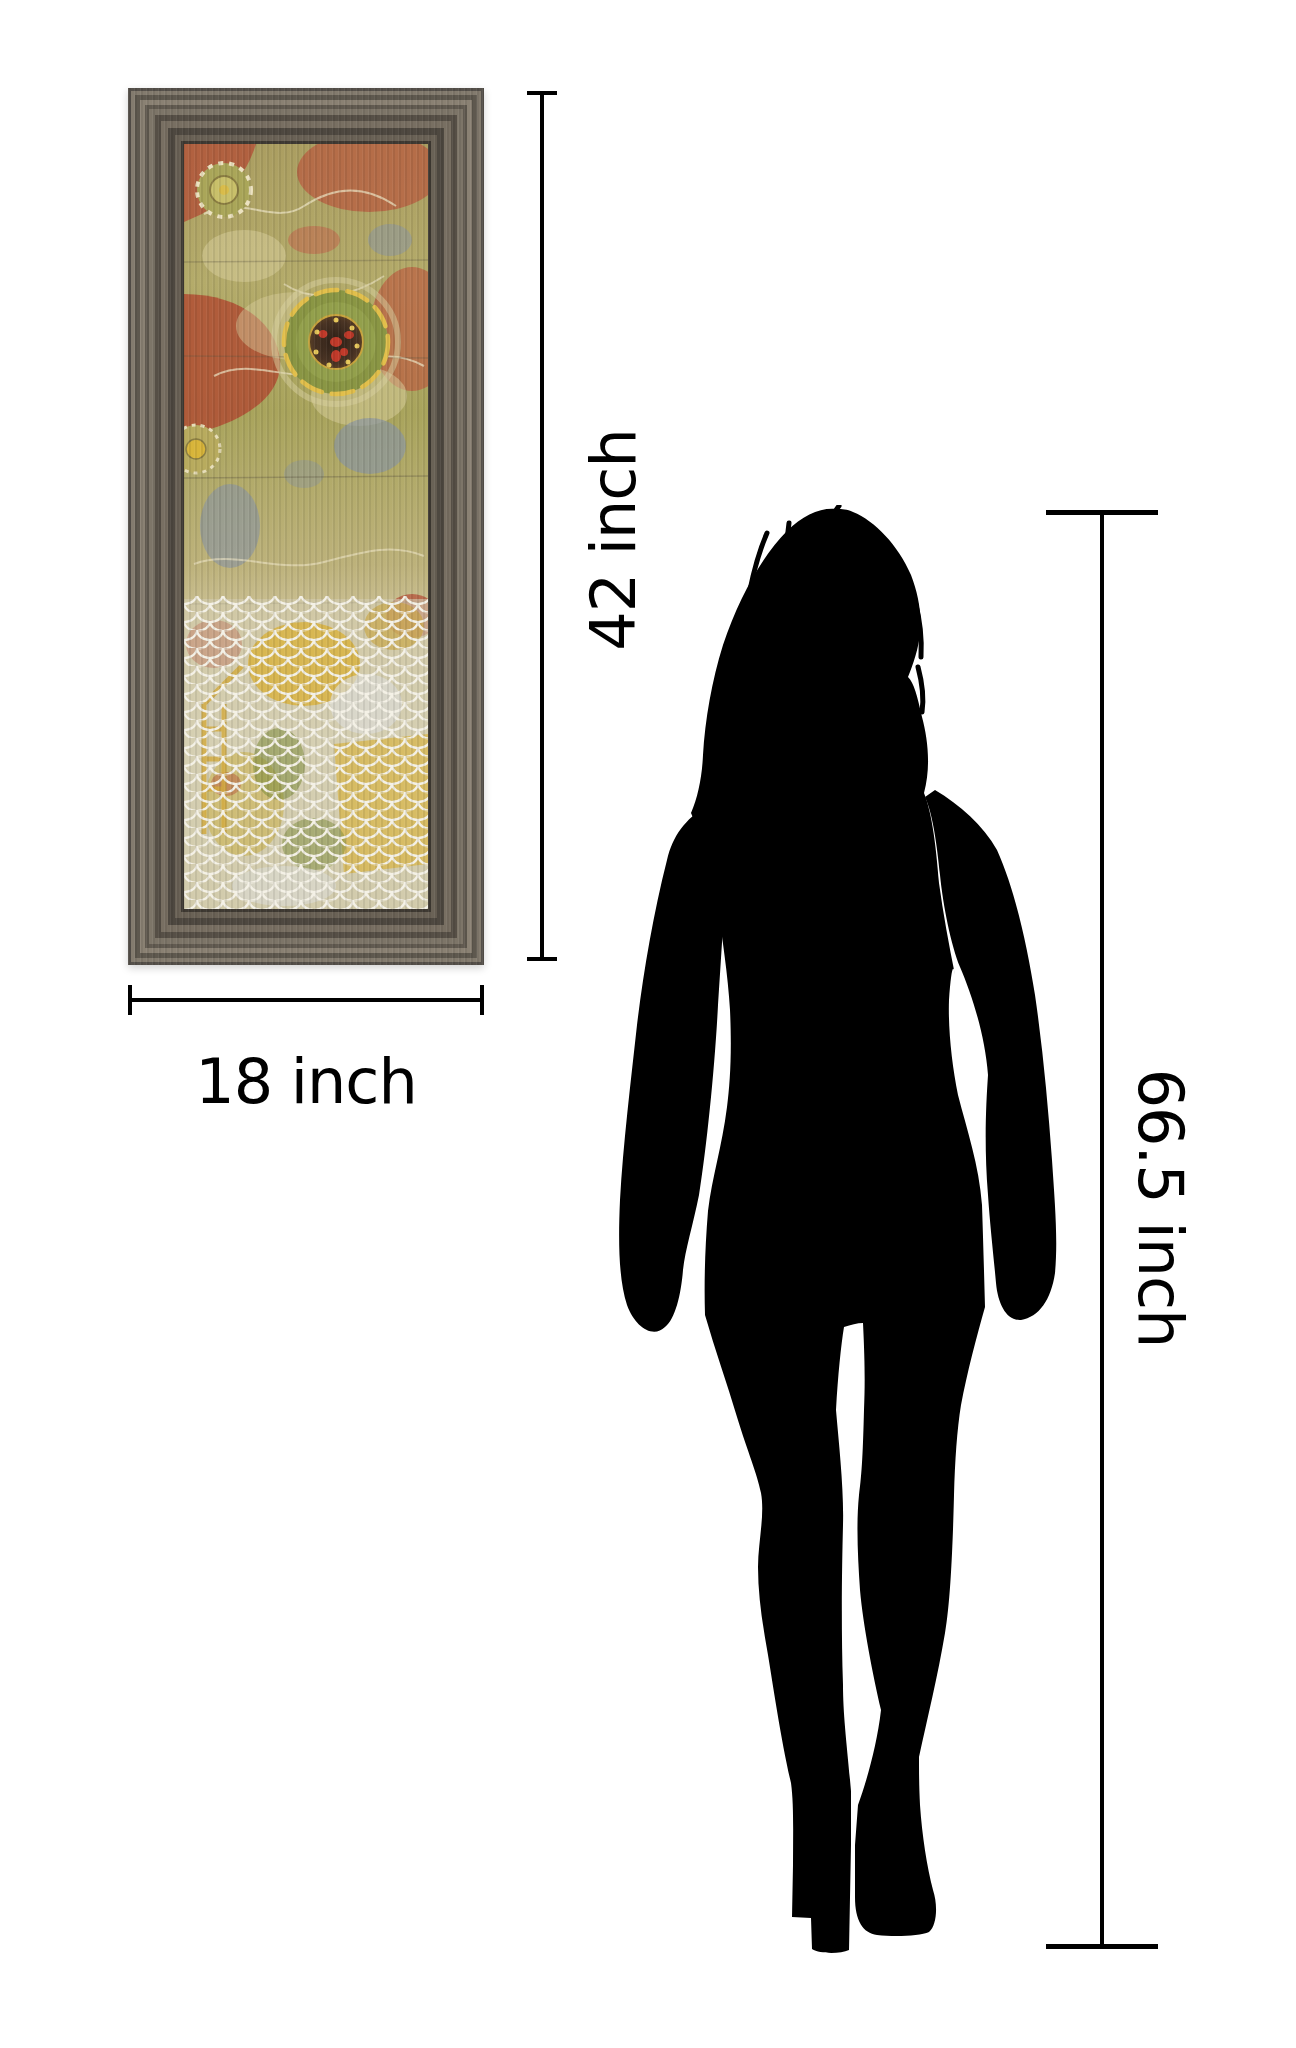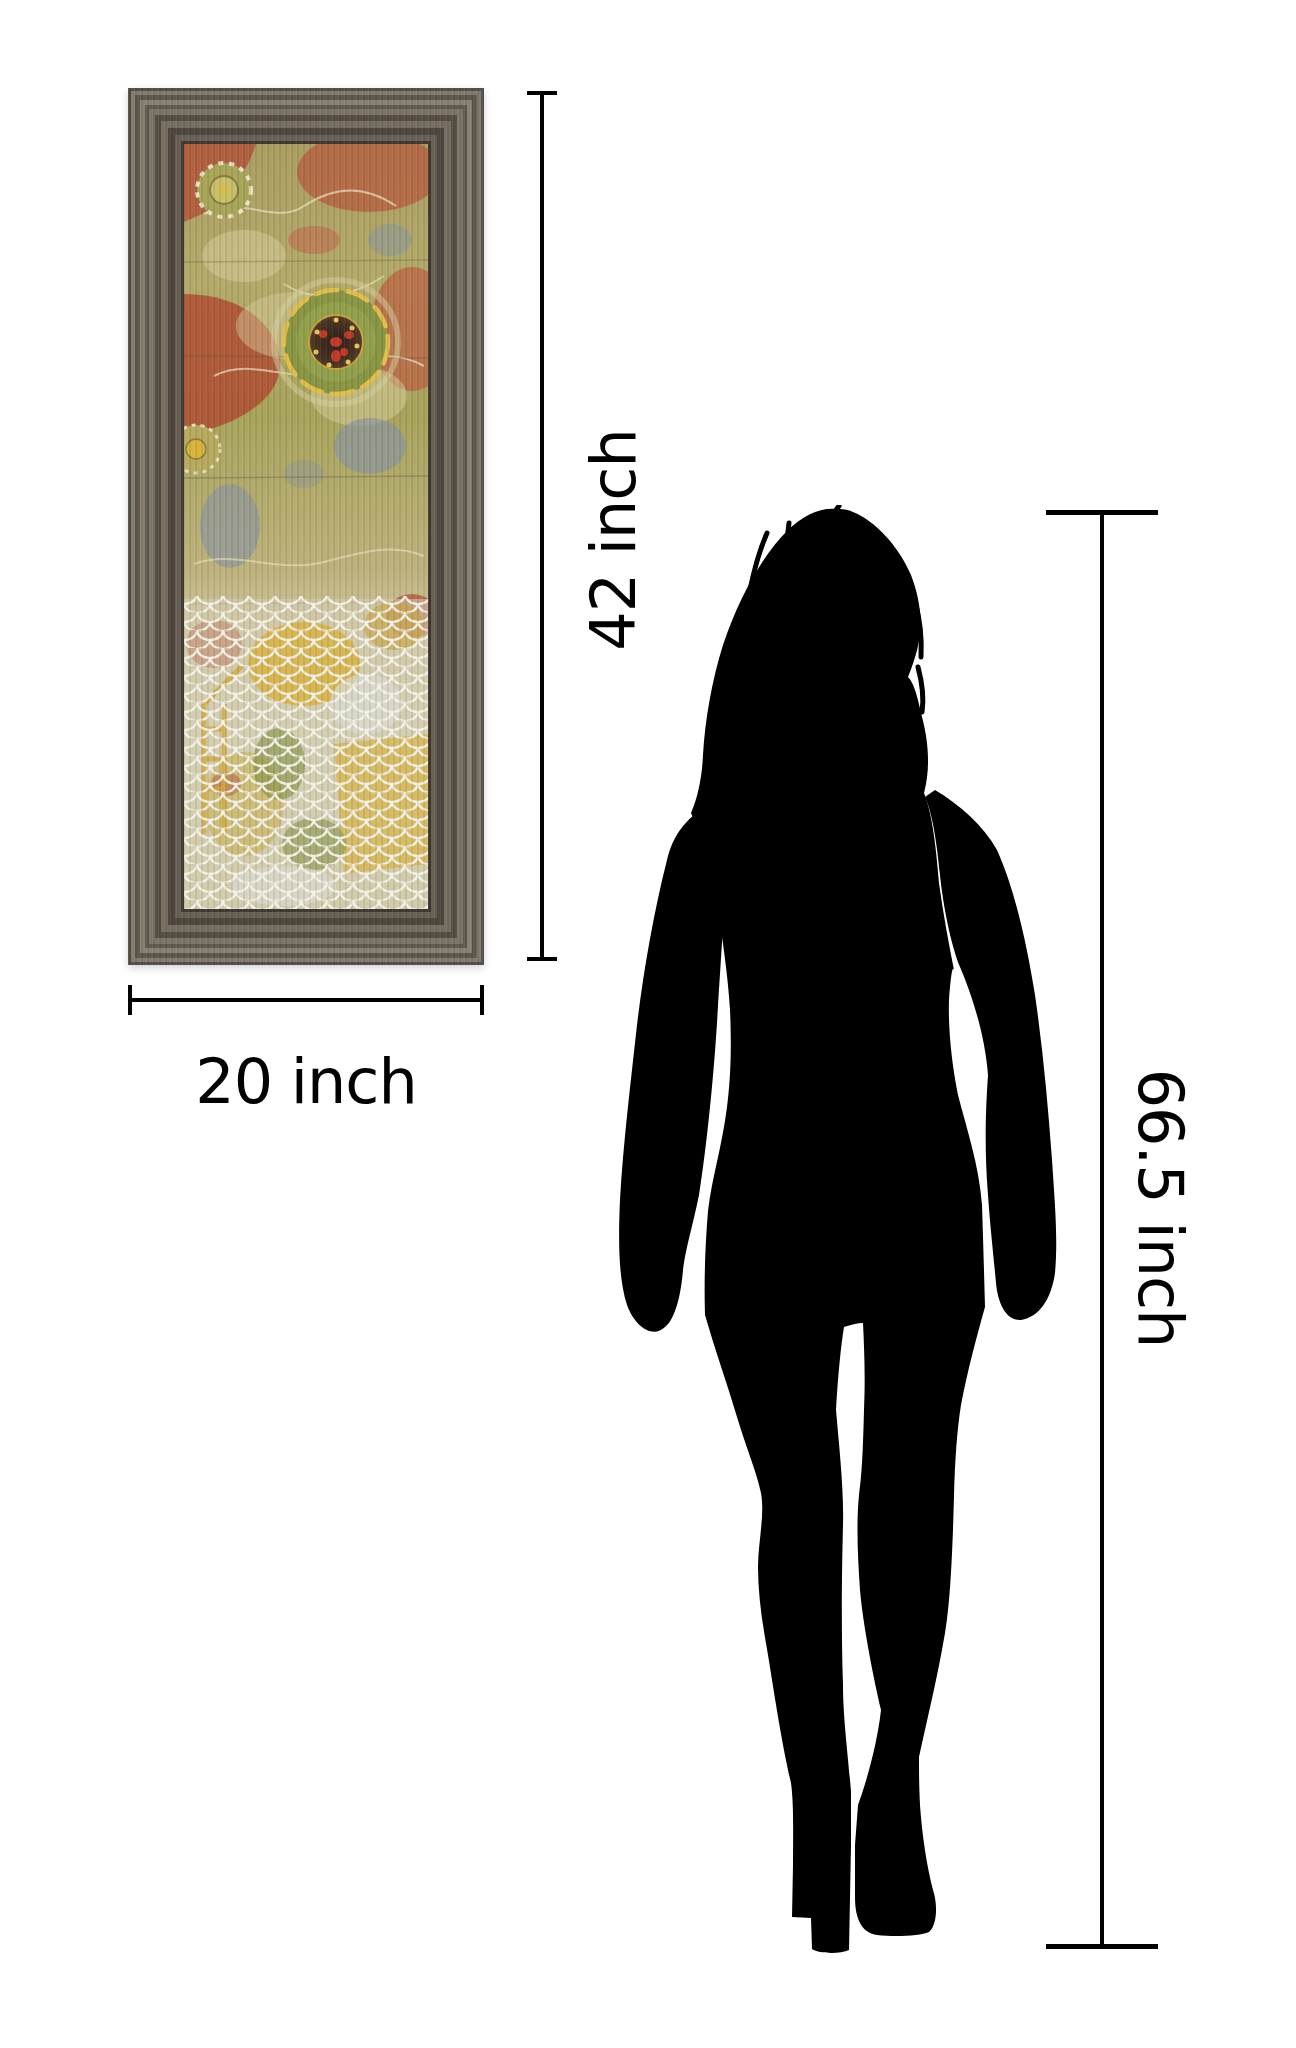--- a/index.html
+++ b/index.html
@@ -170,21 +170,21 @@
   </div>
 
   <div class="dim v42-line"></div>
   <div class="dim v42-tick-top"></div>
   <div class="dim v42-tick-bot"></div>
   <div class="dim-label label-42">42 inch</div>
 
   <div class="dim h18-line"></div>
   <div class="dim h18-tick-left"></div>
   <div class="dim h18-tick-right"></div>
-  <div class="dim-label label-18">20 inch</div>
+  <div class="dim-label label-18">18 inch</div>
 
   <div class="silhouette">
     <svg viewBox="0 0 450 1450" preserveAspectRatio="none">
       <g fill="#000000" stroke="none">
 
         <path d="M222 4
           C206 2 188 10 172 26 C148 50 124 92 108 140 C97 175 90 215 88 250
           C87 272 83 292 76 308 C86 330 96 362 102 396 C107 432 113 470 115 505
           C117 548 115 578 112 602 C107 642 97 672 93 706 C90 742 89 778 90 810
           C100 845 112 878 122 912 C133 948 142 968 146 988 C150 1010 143 1038 143 1062

